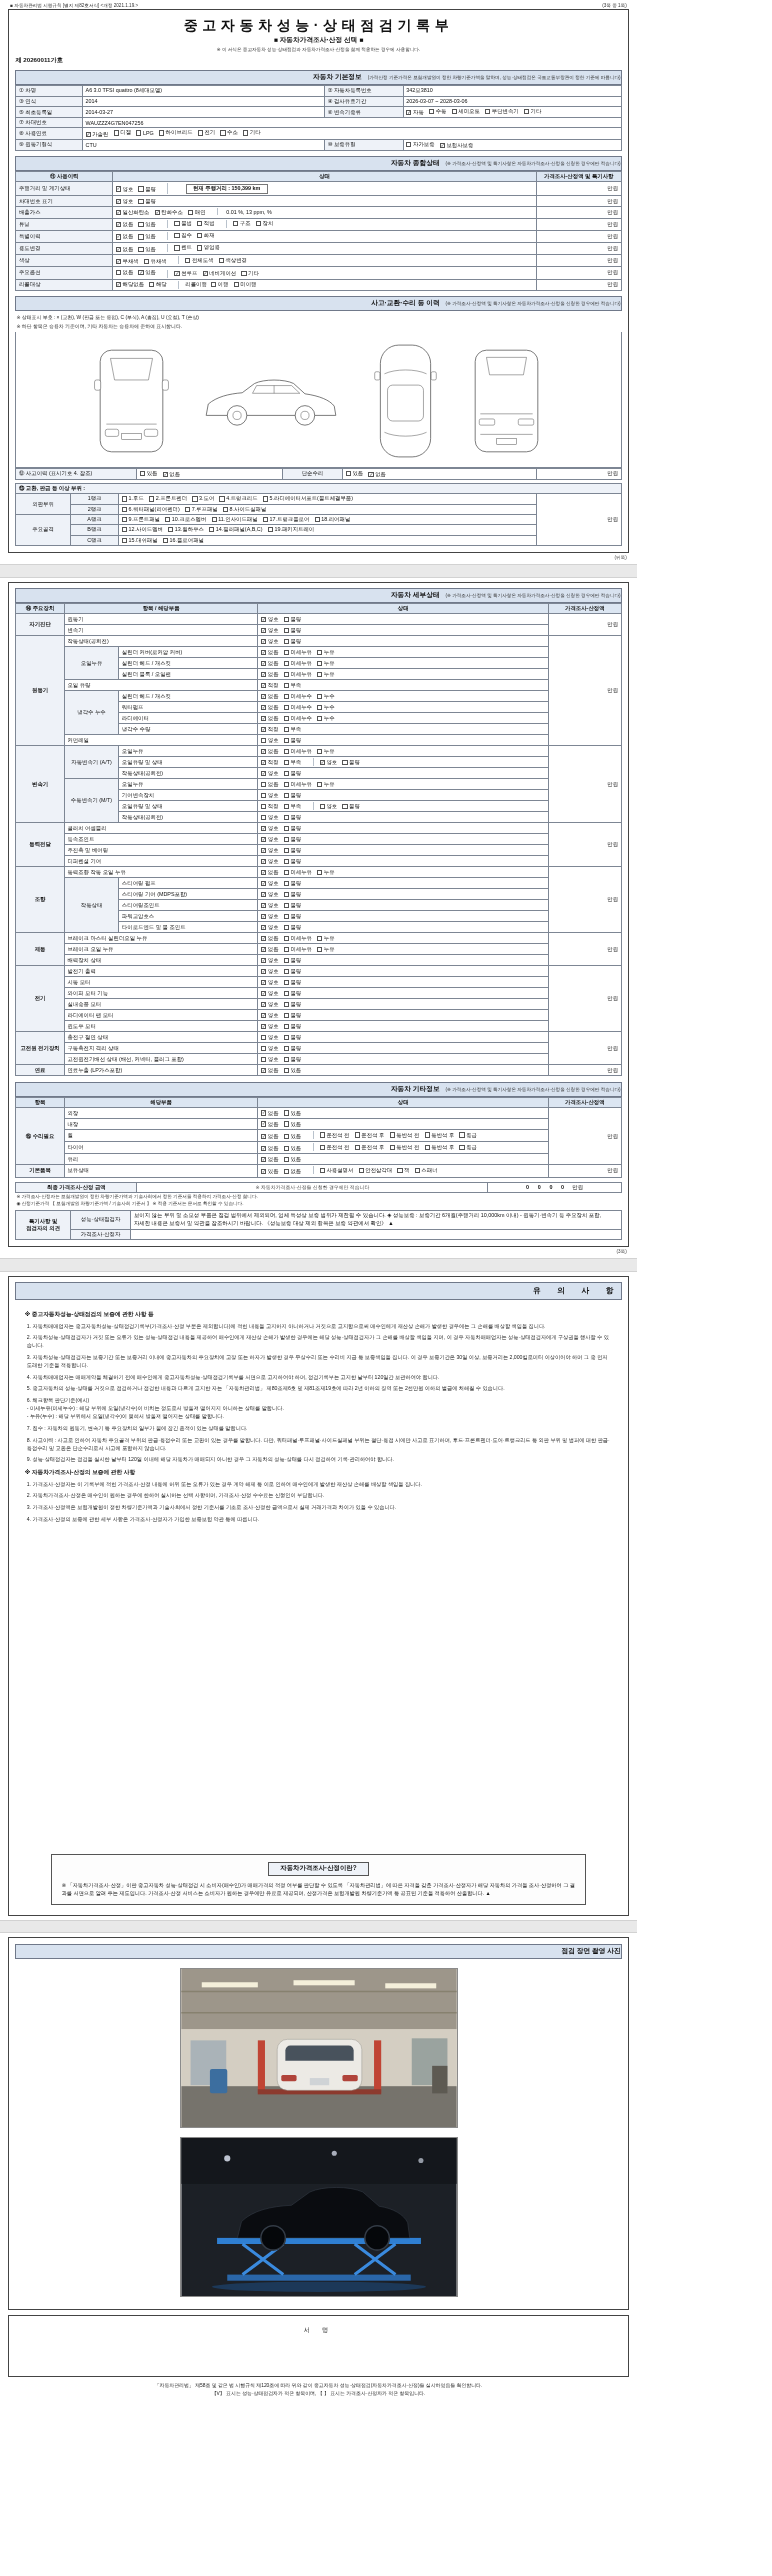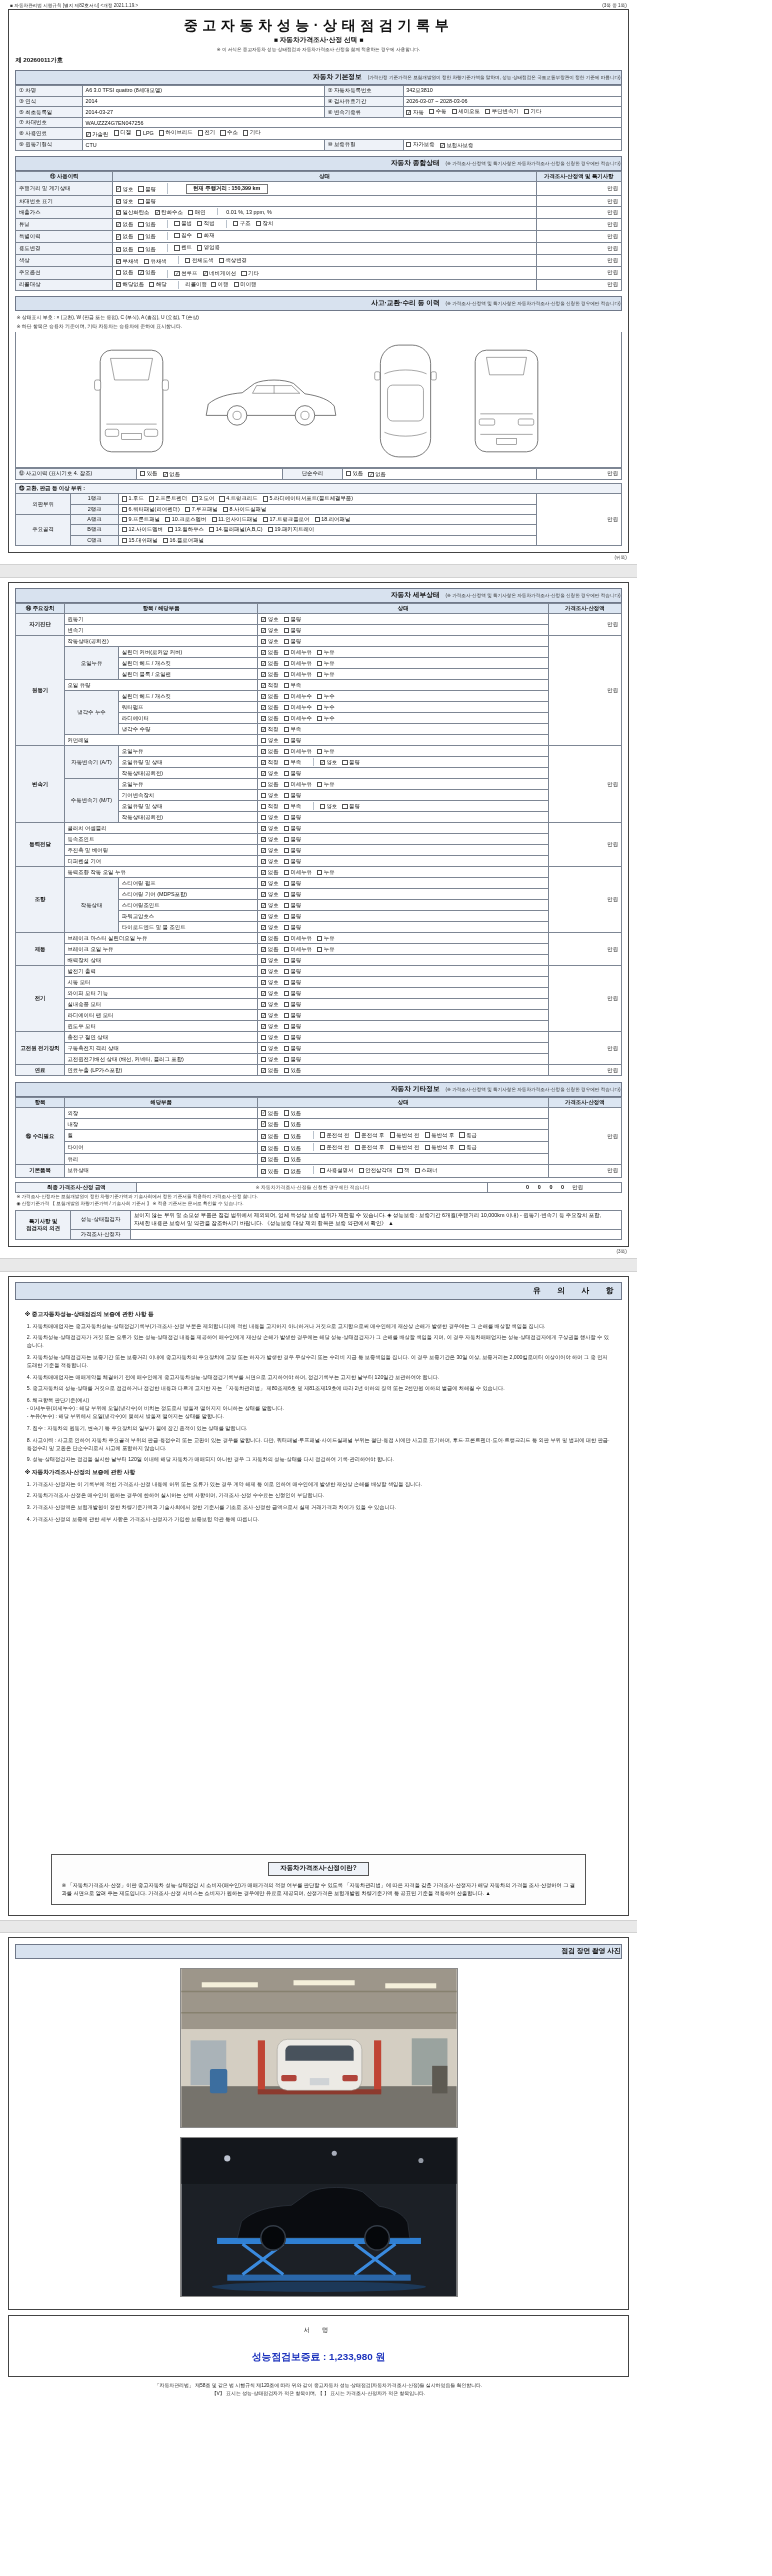--- a/index.html
+++ b/index.html
@@ -1498,24 +1498,20 @@
         <path d="M110 196 L118 164 C140 142 176 134 216 132 L252 106 C278 94 330 94 356 106 L388 134 C416 138 436 150 444 166 L448 196 Z" fill="#0a0c10" stroke="#3a424e"></path>
         <circle cx="180" cy="196" r="24" fill="#05070a" stroke="#333b46" stroke-width="3"></circle>
         <circle cx="384" cy="196" r="24" fill="#05070a" stroke="#333b46" stroke-width="3"></circle>
         <ellipse cx="270" cy="292" rx="210" ry="10" fill="#1e4d82" opacity="0.55"></ellipse>
       </svg>
     </div>
   </div>
 
   <div class="blk signblk" style="margin-top:5.2px">
     <div class="signlabel">서 명</div>
-    <div class="fee">
-      <span>성능점검보증료 :</span>
-      <span class="feeval">1,233,980 원</span>
-    </div>
   </div>
 
   <div class="footer">
     <p>「자동차관리법」 제58조 및 같은 법 시행규칙 제120조에 따라 위와 같이 중고자동차 성능·상태점검(자동차가격조사·산정)을 실시하였음을 확인합니다.</p>
     <p>【V】 표시는 성능·상태점검자가 적은 항목이며, 【 】 표시는 가격조사·산정자가 적은 항목입니다.</p>
   </div>
 
 </div>
 
 

